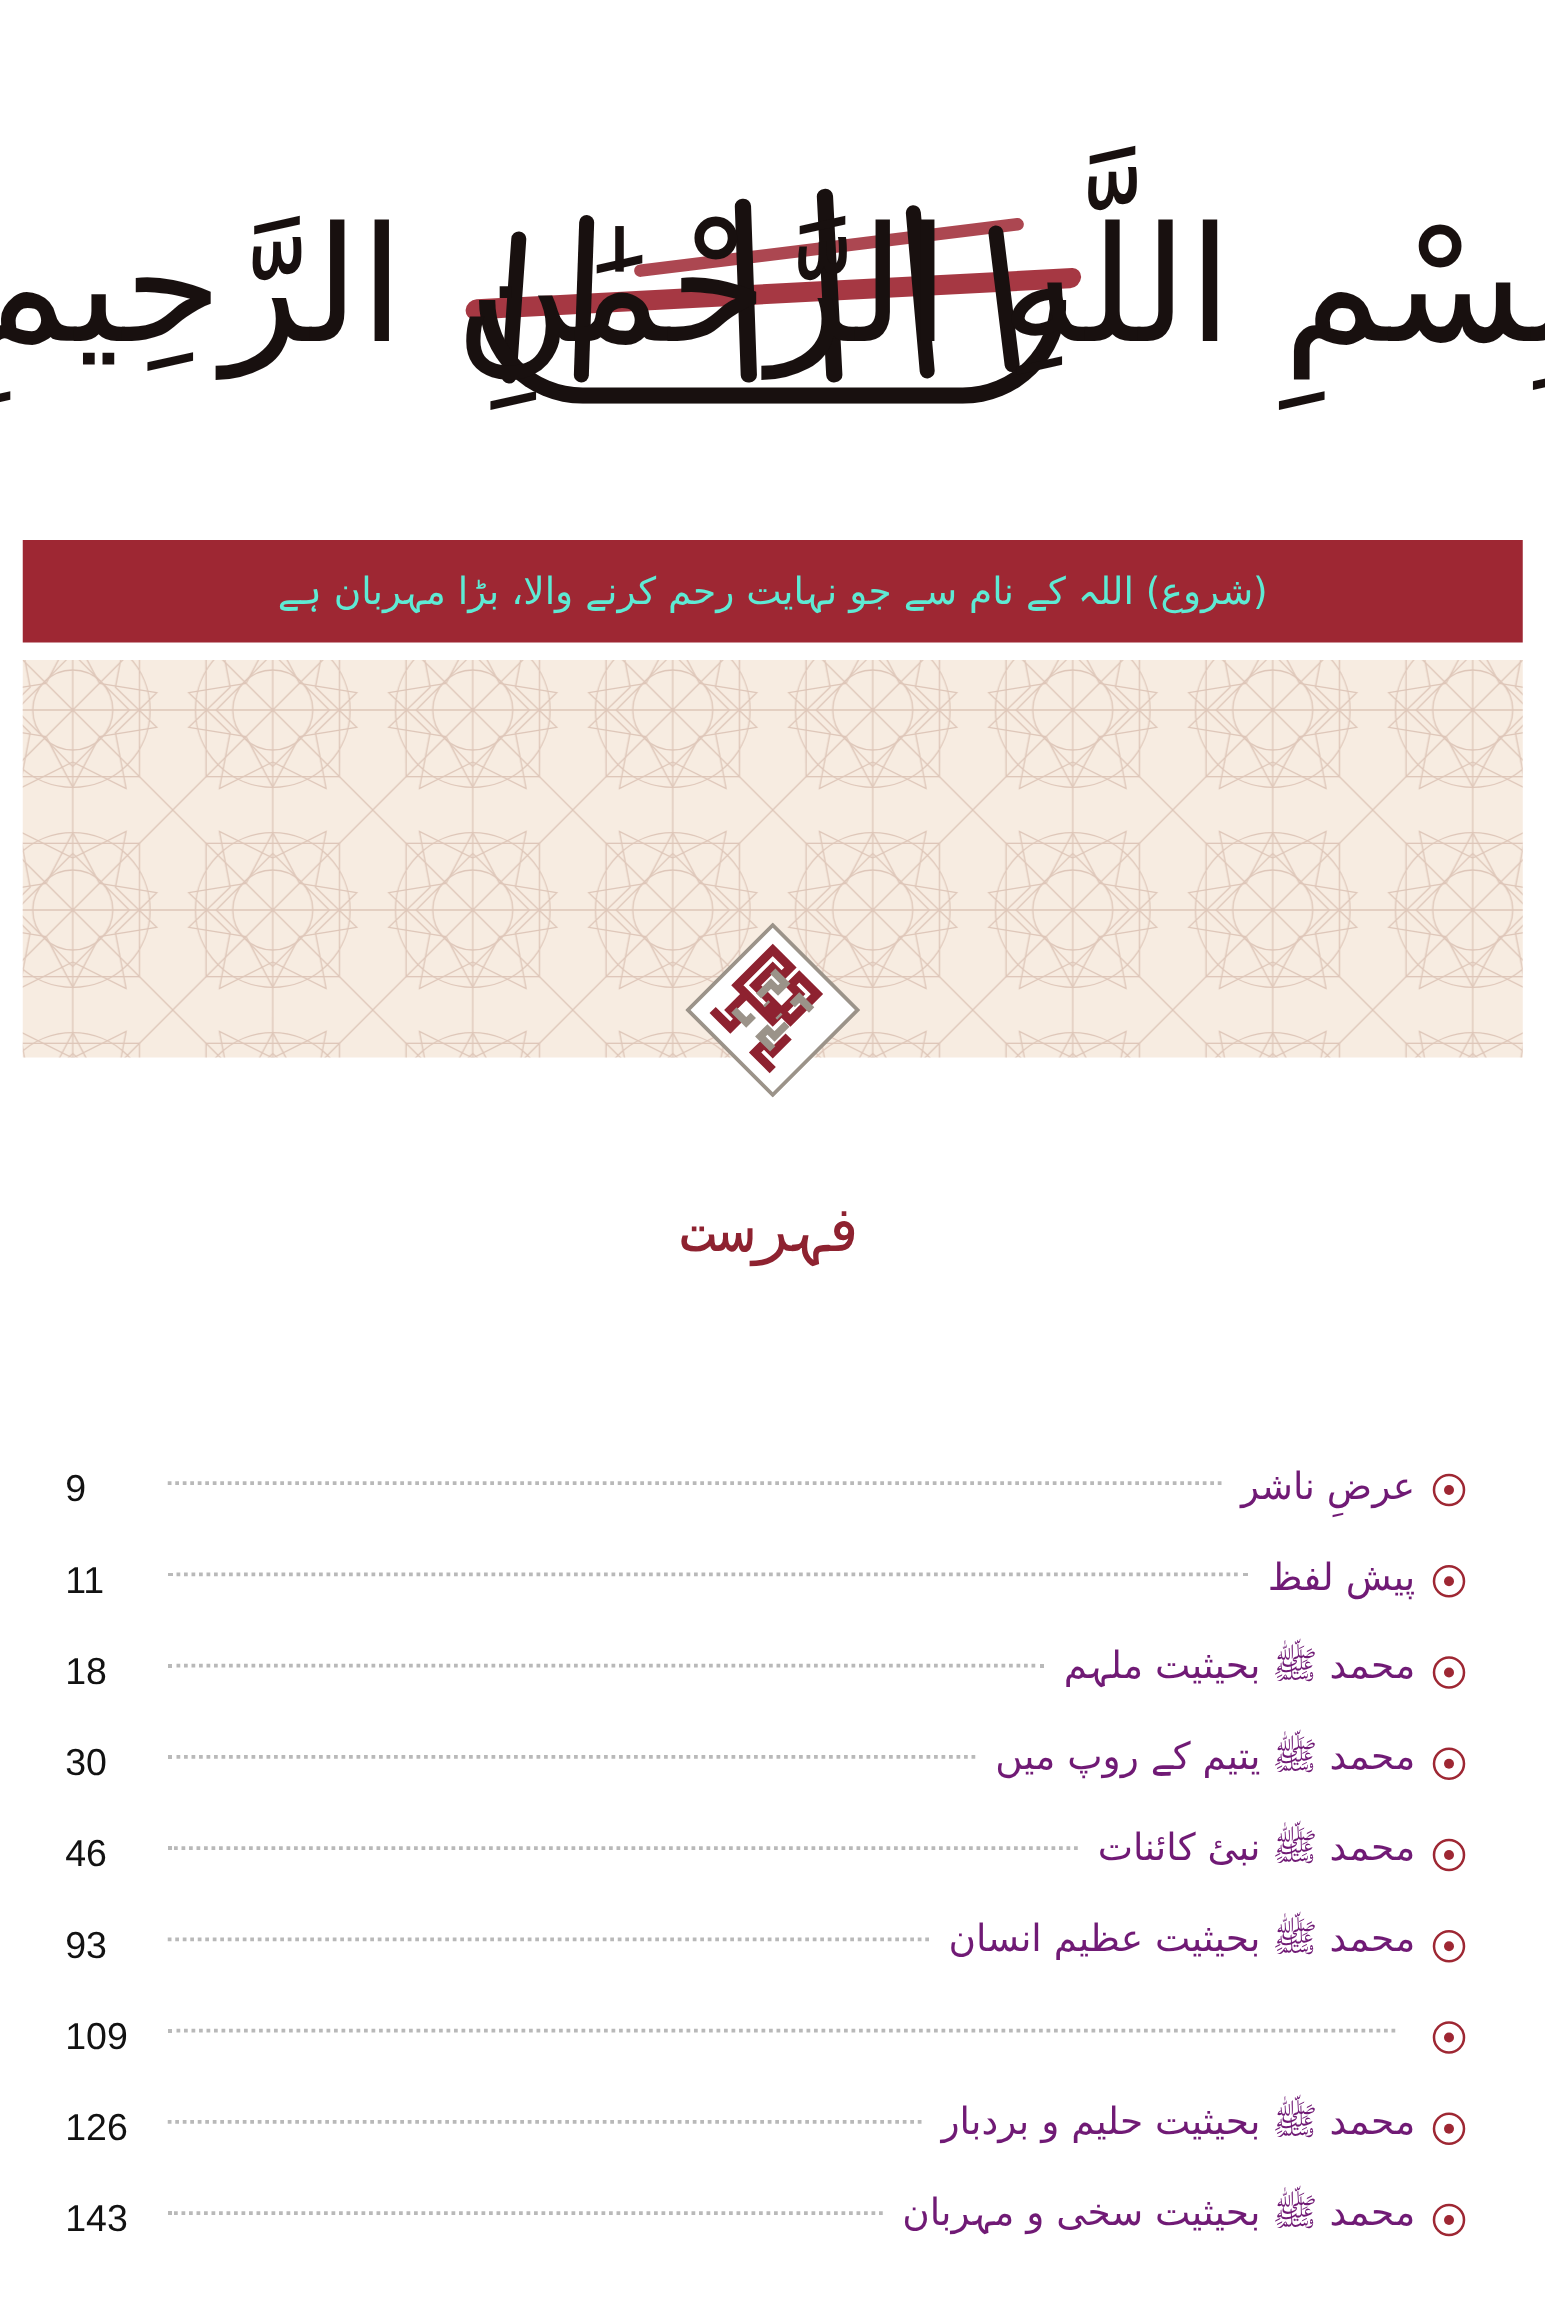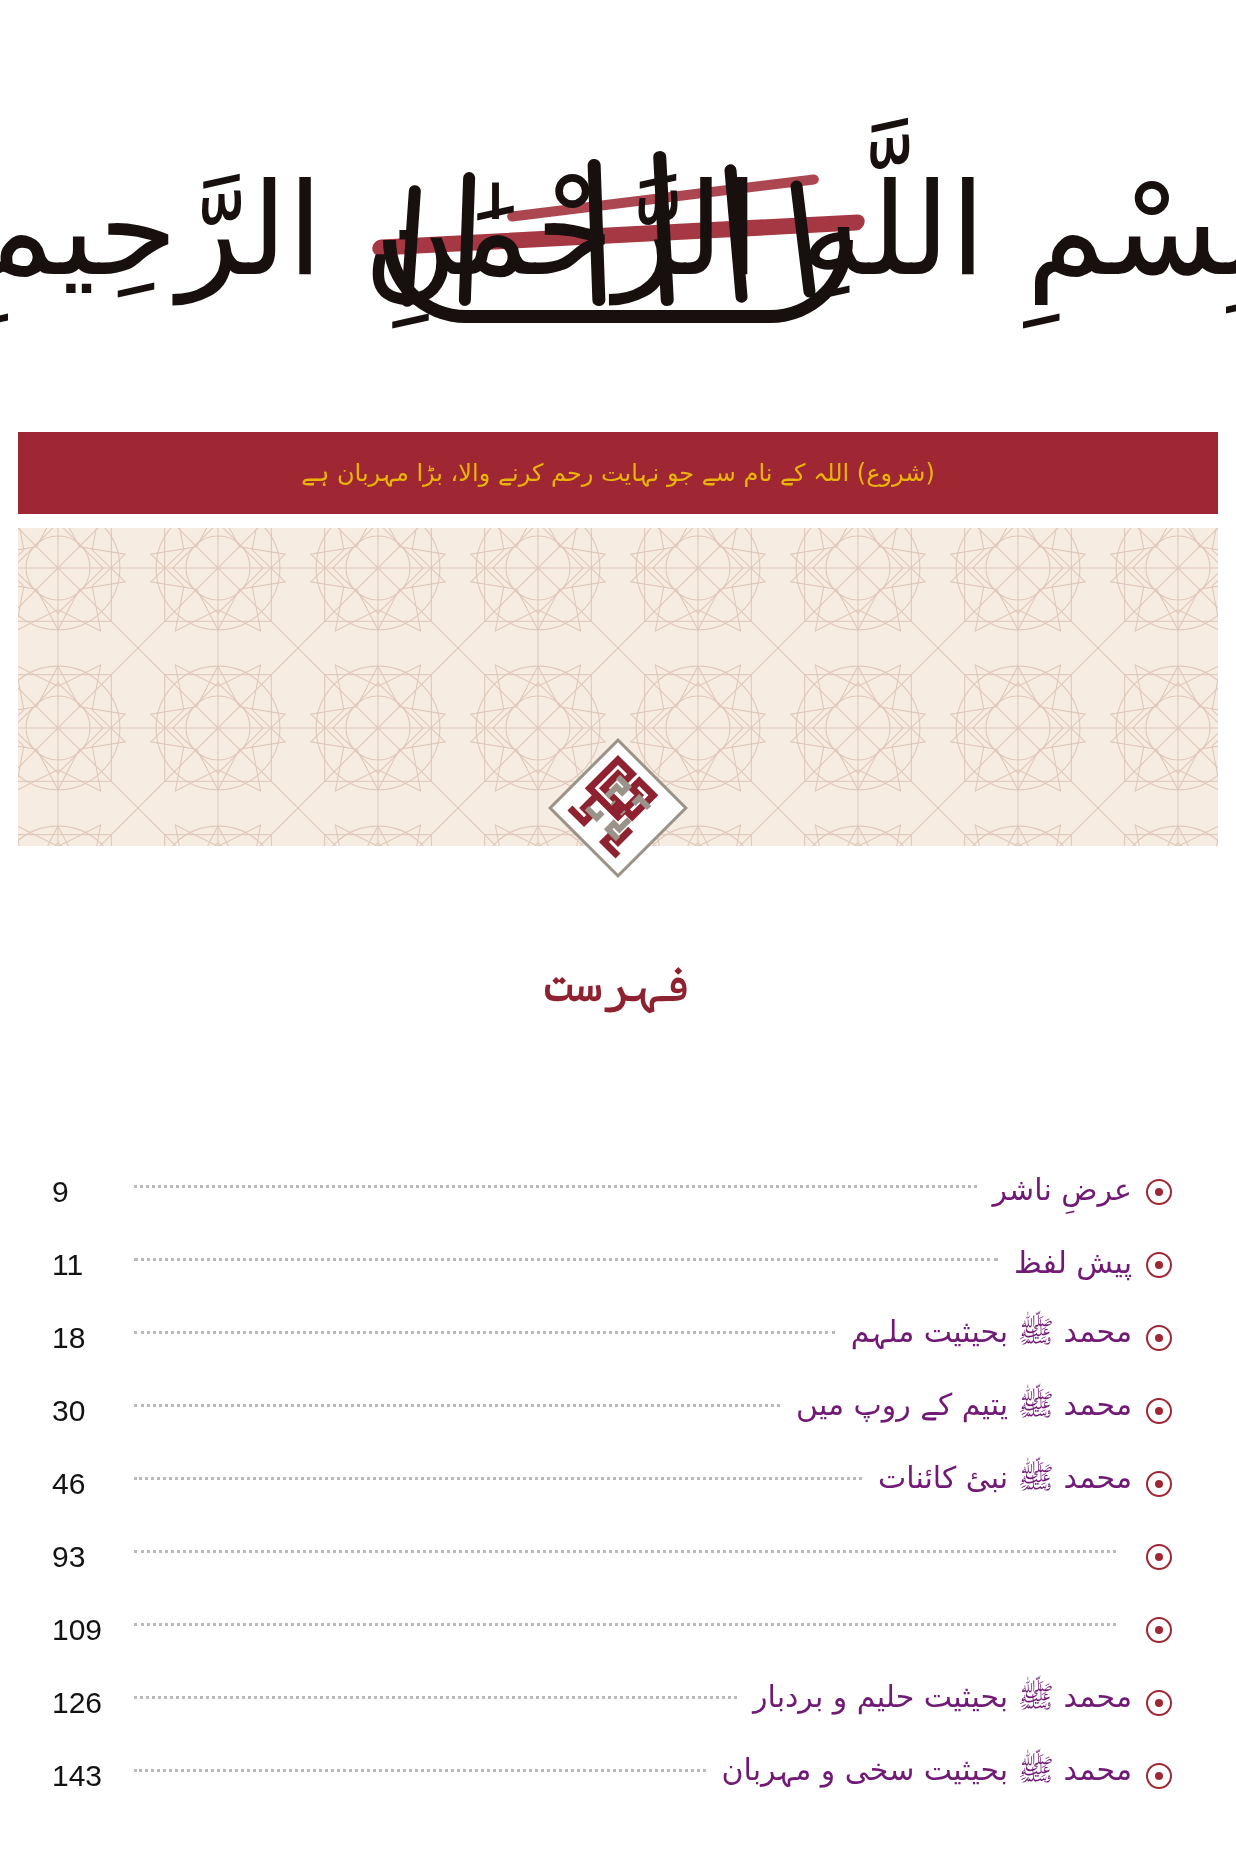--- a/index.html
+++ b/index.html
@@ -99,22 +99,22 @@
     top: 432px;
     left: 18px;
     right: 18px;
     height: 82px;
     background: #9e2733;
     display: flex;
     align-items: center;
     justify-content: center;
   }
   .red-band .txt {
-    color: #eab308;
-    font-size: 24px;
+    color: #5eead4;
+    font-size: 30px;
     line-height: 1.5;
     text-align: left;
     direction: rtl;
     font-family: "DejaVu Sans", sans-serif;
     padding: 0 30px;
   }
 
   
   .pattern-panel {
     position: absolute;
@@ -143,21 +143,21 @@
 
   
   .fehrist {
     position: absolute;
     top: 955px;
     left: 0;
     right: 0;
     text-align: center;
     color: #8e2230;
     font-size: 50px;
-    font-family: Liberation Serif, serif;
+    font-family: Liberation Mono, monospace;
     direction: rtl;
   }
 
   
   .toc {
     position: absolute;
     top: 1155px;
     left: 52px;
     right: 52px;
   }
@@ -311,20 +311,21 @@
 
     <div class="toc-row">
       <span class="bullet"></span>
       <span class="toc-title">محمد ﷺ نبیٔ کائنات</span>
       <span class="dots"></span>
       <span class="toc-page">46</span>
     </div>
 
     <div class="toc-row">
       <span class="bullet"></span>
+      <span class="toc-title">محمد ﷺ بحیثیت عظیم انسان</span>
       <span class="dots"></span>
       <span class="toc-page">93</span>
     </div>
 
     <div class="toc-row">
       <span class="bullet"></span>
       <span class="dots"></span>
       <span class="toc-page">109</span>
     </div>
 

